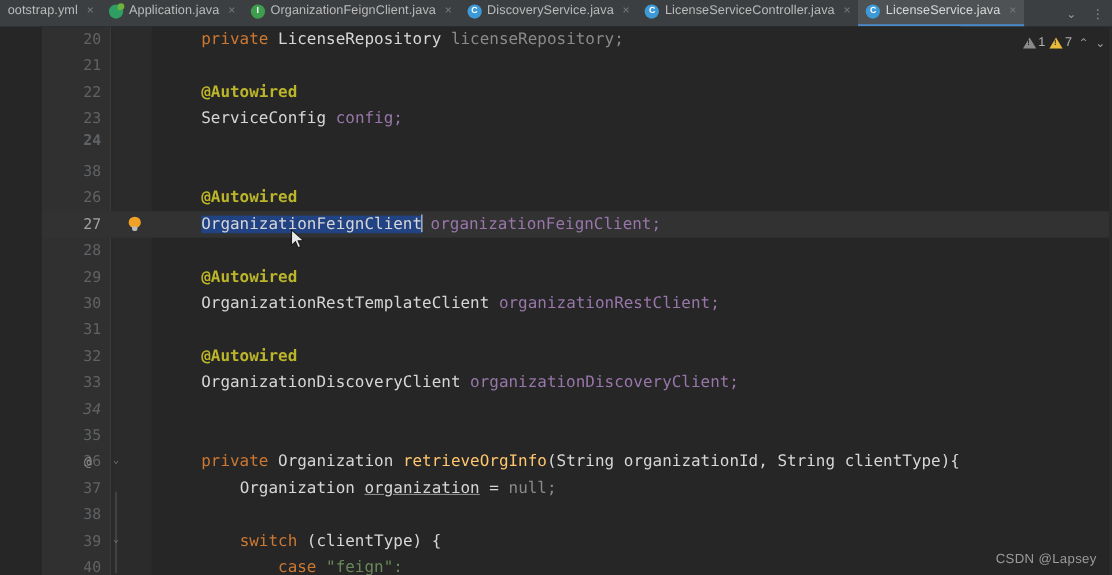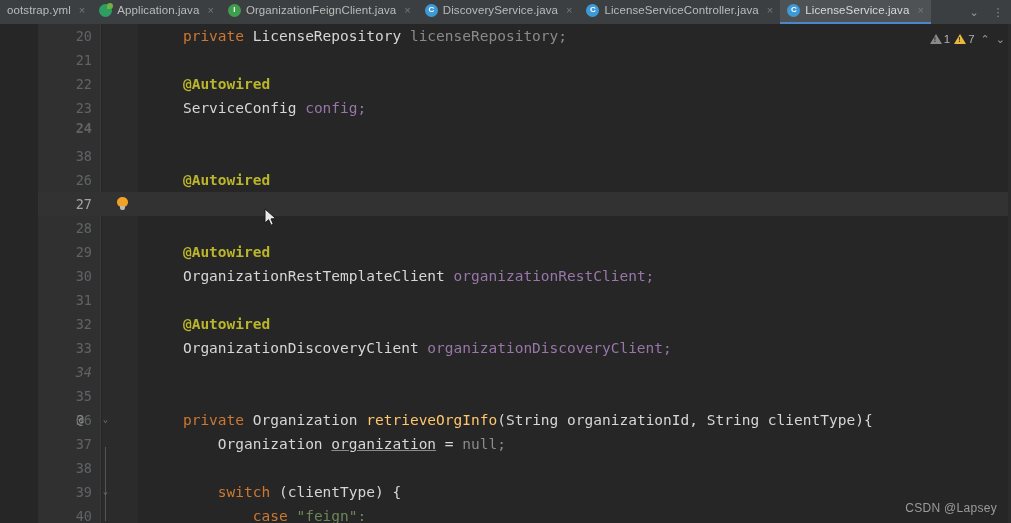--- a/index.html
+++ b/index.html
@@ -251,20 +251,21 @@
         <div class="line" style="top: 144px;">
           <div class="gut-num">26</div>
           <div class="code"><span class="plain">    </span><span class="ann">@Autowired</span></div>
         </div>
         <div class="line current" style="top: 168px;">
           <div class="gut-num">27</div>
           <div class="bulb">
             <div class="glass"></div>
             <div class="base"></div>
           </div>
+          <div class="code"><span class="plain">    </span><span class="sel">OrganizationFeignClient</span><span class="caret"></span><span class="plain"> </span><span class="fld">organizationFeignClient;</span></div>
         </div>
         <div class="line" style="top: 192px;">
           <div class="gut-num">28</div>
           <div class="code"></div>
         </div>
         <div class="line" style="top: 216px;">
           <div class="gut-num">29</div>
           <div class="code"><span class="plain">    </span><span class="ann">@Autowired</span></div>
         </div>
         <div class="line" style="top: 240px;">

